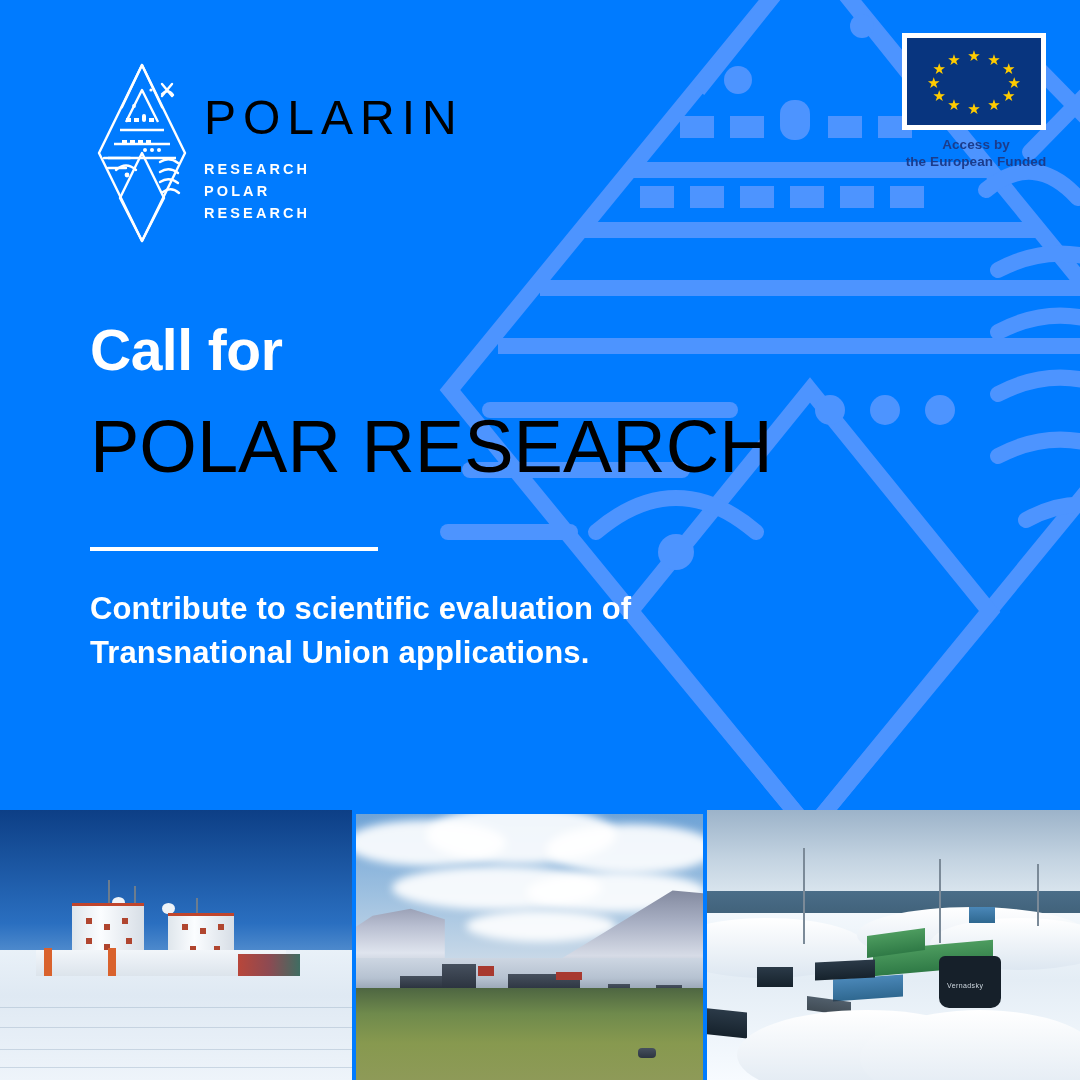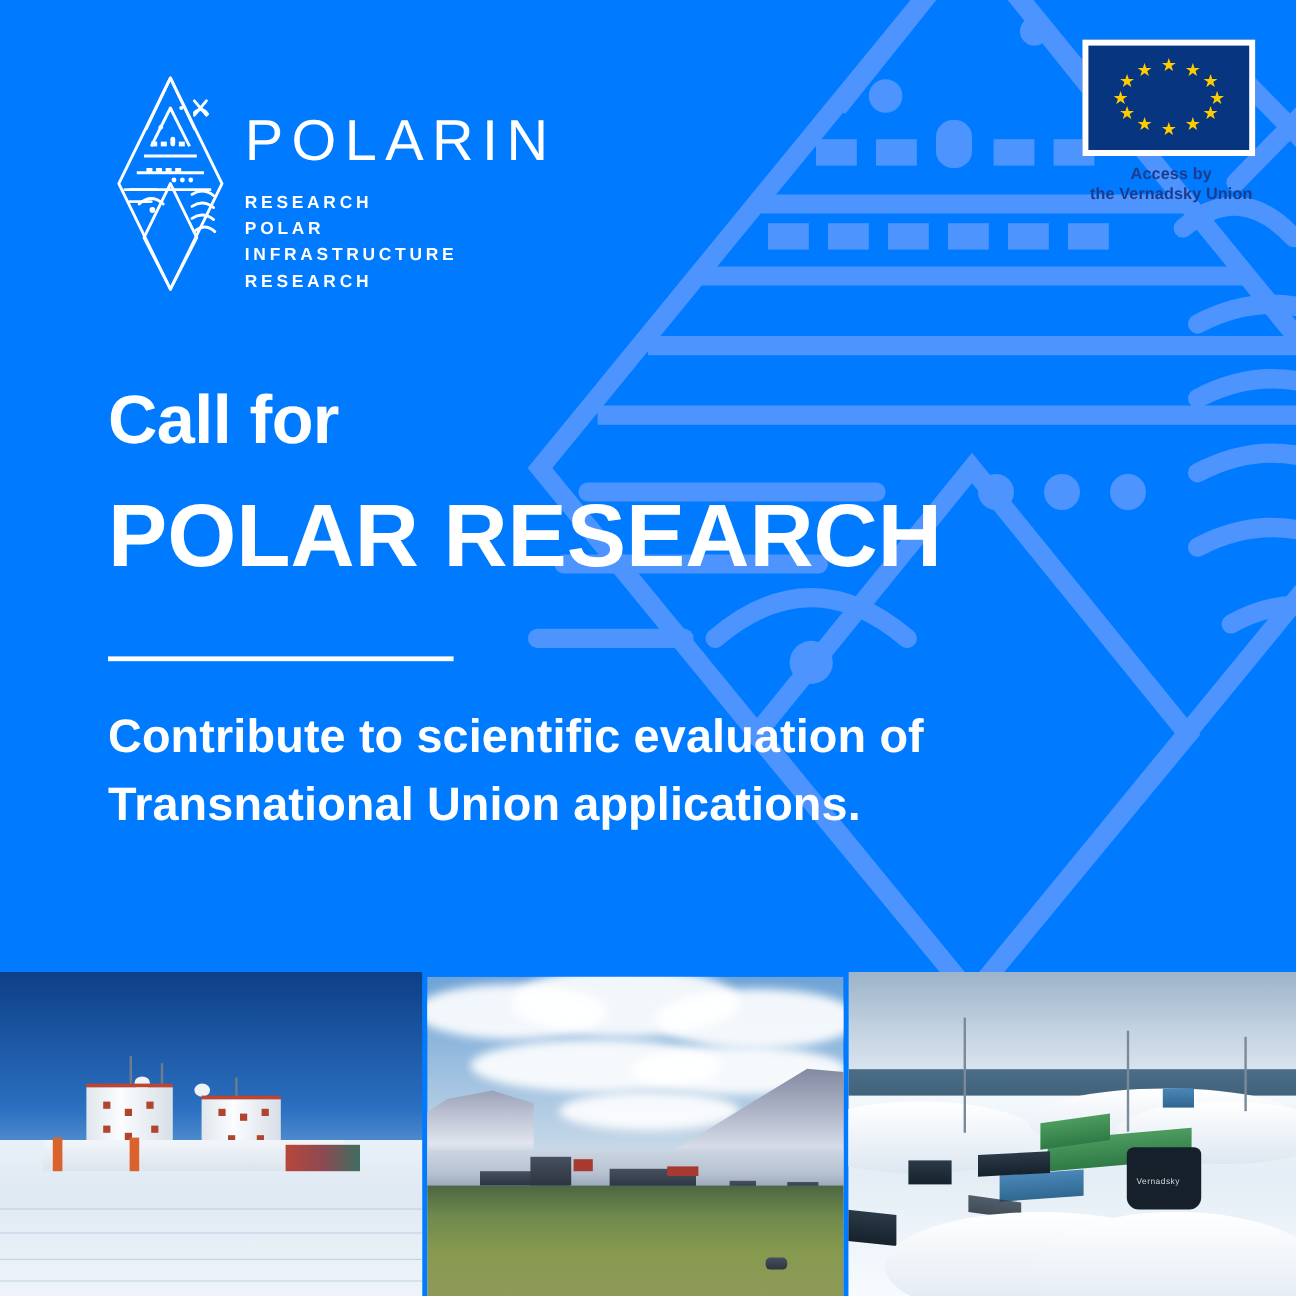--- a/index.html
+++ b/index.html
@@ -39,21 +39,21 @@
   .brand-mark {
     width: 92px;
     height: 182px;
     flex: 0 0 auto;
   }
   .brand-text {
     padding-top: 32px;
   }
   .brand-wordmark {
     display: block;
-    color: #ffffff;
+    color: #000000;
     font-size: 48px;
     letter-spacing: 7px;
     font-weight: 300;
     line-height: 1;
     white-space: nowrap;
   }
   .brand-tagline {
     margin-top: 16px;
   }
   .brand-tagline span {
@@ -108,37 +108,37 @@
   }
   .kicker {
     color: #ffffff;
     font-size: 57px;
     font-weight: 700;
     line-height: 1.0;
     letter-spacing: -0.5px;
     margin: 0;
   }
   .headline {
-    color: #ffffff;
+    color: #000000;
     font-size: 74px;
-    font-weight: 700;
+    font-weight: 400;
     line-height: 1.14;
     letter-spacing: 0px;
     margin: 26px 0 0 0;
     text-transform: uppercase;
   }
   .divider {
     width: 288px;
     height: 4px;
     background: #ffffff;
     margin: 58px 0 0 0;
   }
   .subhead {
     color: #ffffff;
-    font-size: 39px;
+    font-size: 31px;
     font-weight: 700;
     line-height: 1.42;
     margin: 36px 0 13px 0;
     letter-spacing: 0.1px;
   }
 
   
   .photo-strip {
     position: absolute;
     left: 0;
@@ -354,21 +354,20 @@
         <path d="M66 22 L76 34"></path>
         <path d="M76 22 L66 34"></path>
       </g>
     </svg>
 
     <div class="brand-text">
       <span class="brand-wordmark">POLARIN</span>
       <div class="brand-tagline">
         <span>RESEARCH</span>
         <span>POLAR</span>
-        <span>INFRASTRUCTURE</span>
         <span>RESEARCH</span>
       </div>
     </div>
   </div>
 
   <div class="eu-badge">
     <div class="eu-flag" id="eu-flag">
         <span class="eu-star" style="left: 50%; top: 20%;">★</span>
         <span class="eu-star" style="left: 65%; top: 24.0192%;">★</span>
         <span class="eu-star" style="left: 75.9808%; top: 35%;">★</span>
@@ -377,21 +376,21 @@
         <span class="eu-star" style="left: 65%; top: 75.9808%;">★</span>
         <span class="eu-star" style="left: 50%; top: 80%;">★</span>
         <span class="eu-star" style="left: 35%; top: 75.9808%;">★</span>
         <span class="eu-star" style="left: 24.0192%; top: 65%;">★</span>
         <span class="eu-star" style="left: 20%; top: 50%;">★</span>
         <span class="eu-star" style="left: 24.0192%; top: 35%;">★</span>
         <span class="eu-star" style="left: 35%; top: 24.0192%;">★</span>
       </div>
     <div class="eu-caption">
       <div>Access by</div>
-      <div>the Vernadsky Union</div>
+      <div>the European Funded</div>
     </div>
   </div>
 
   <div class="copy">
     <p class="kicker">Call for</p>
     <h1 class="headline">
       <span>POLAR RESEARCH</span><br>
     </h1>
     <div class="divider"></div>
     <p class="subhead">

